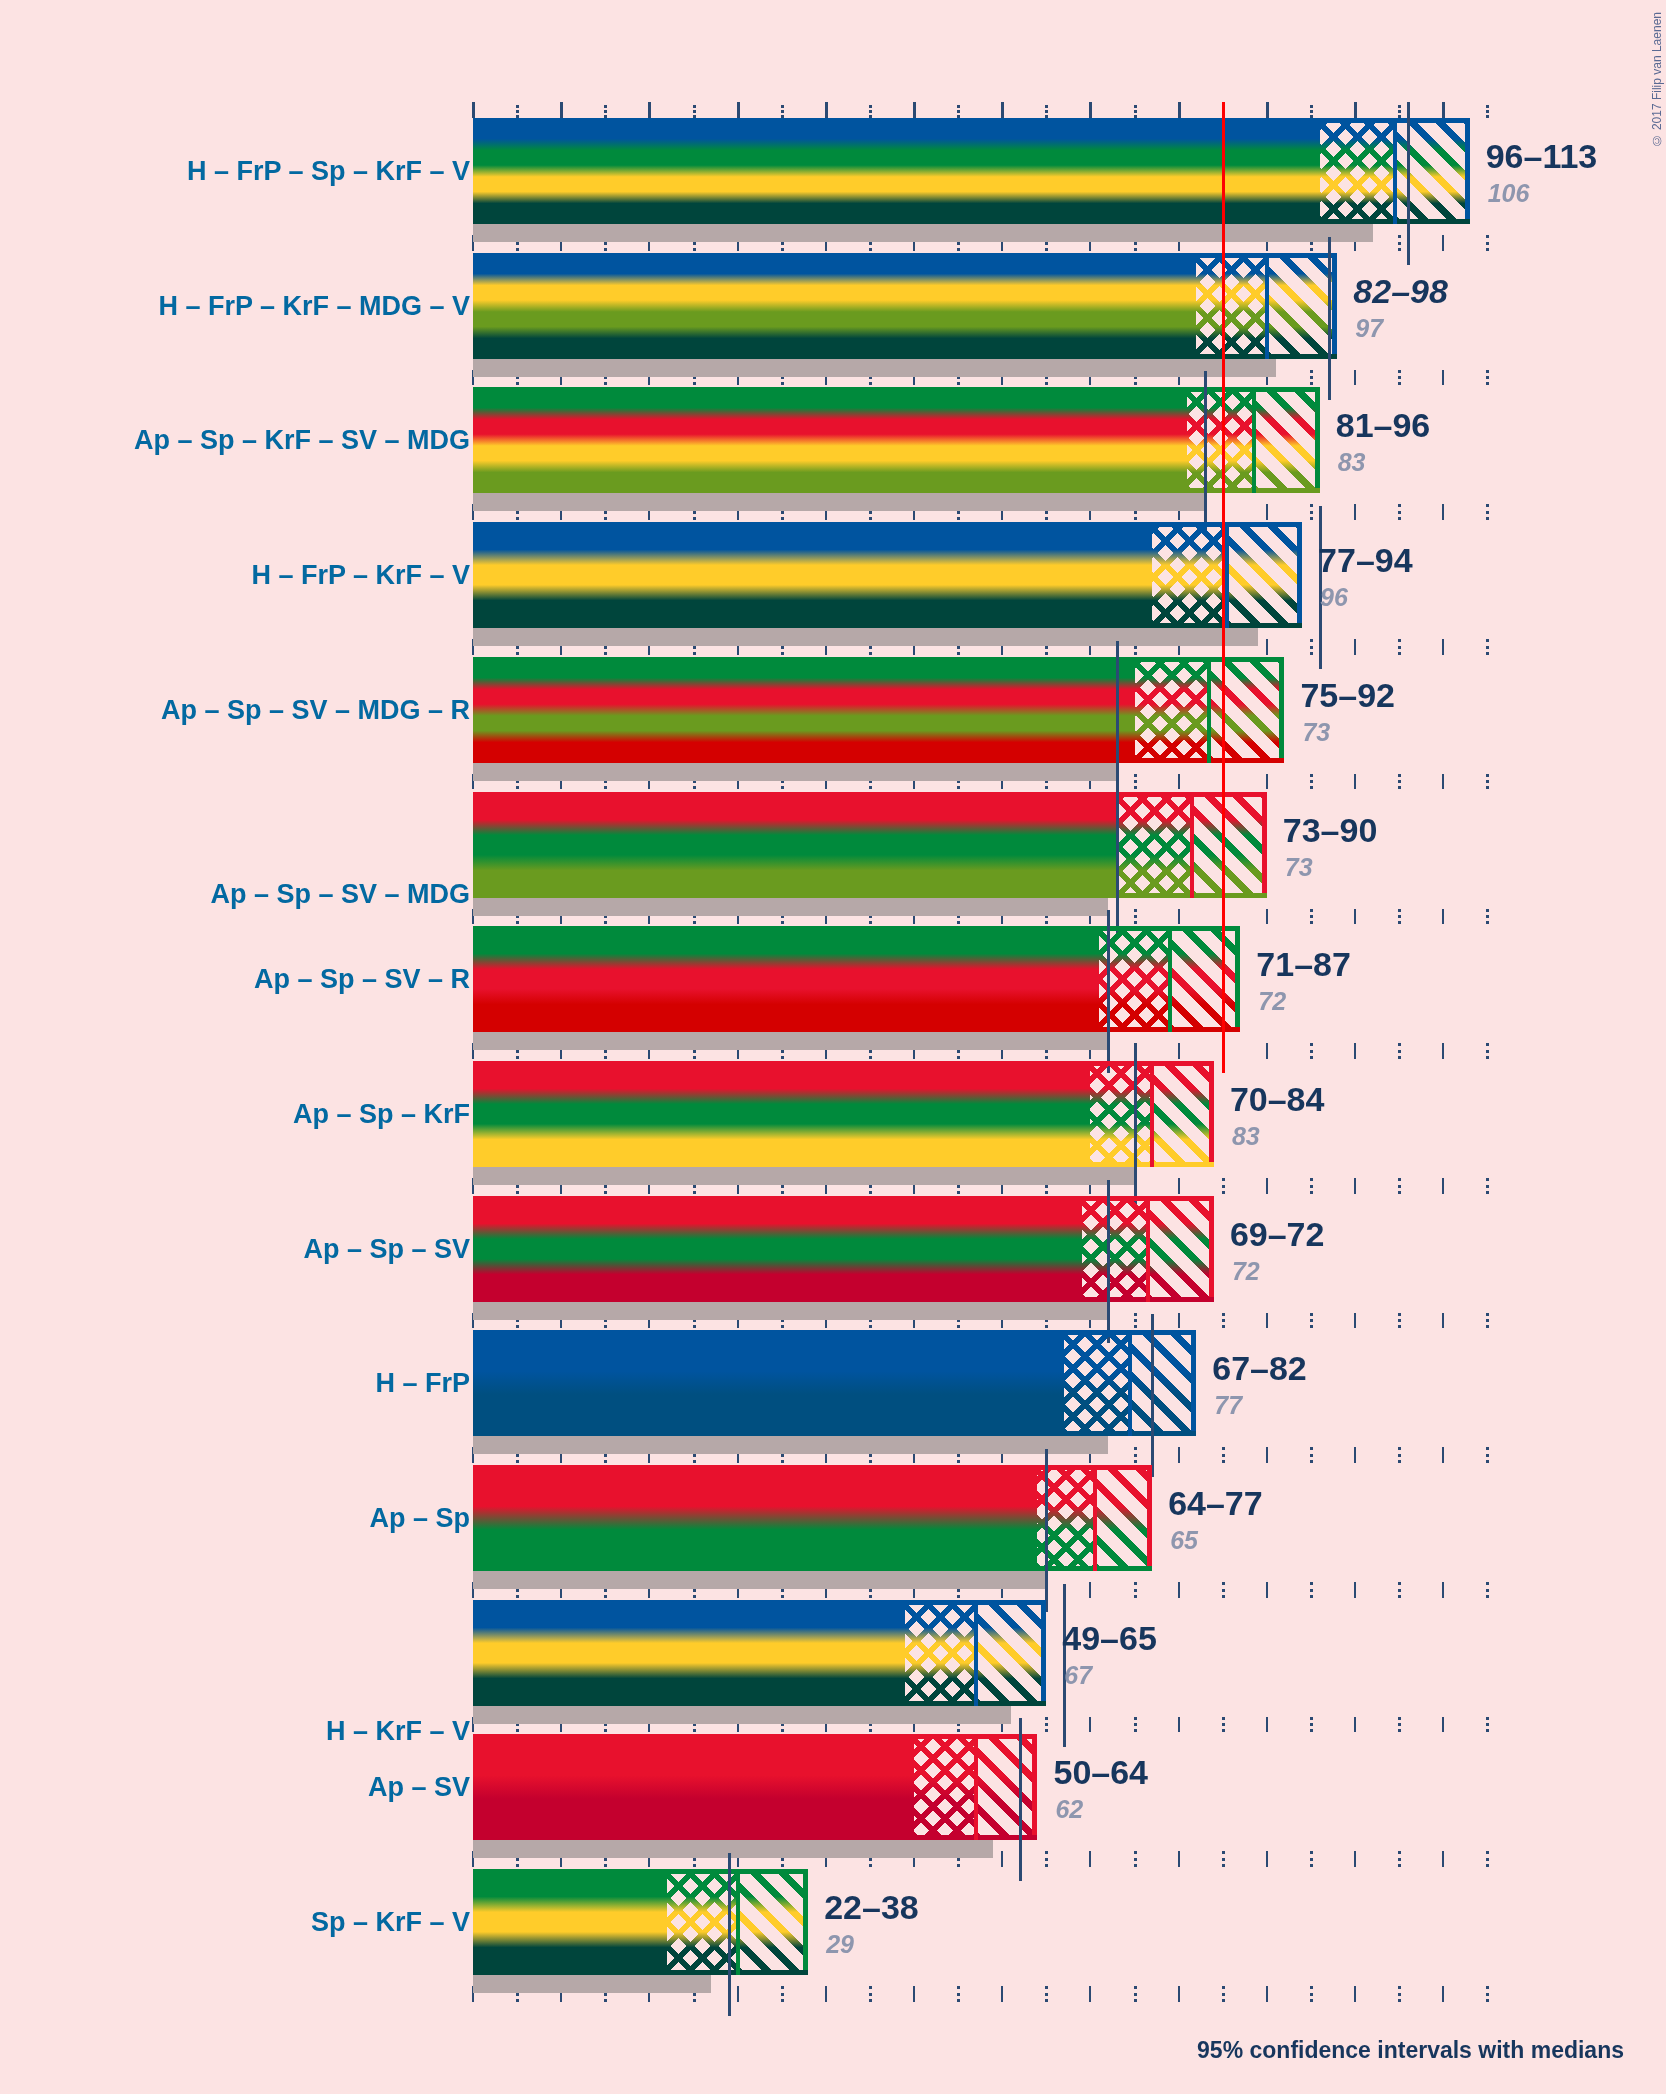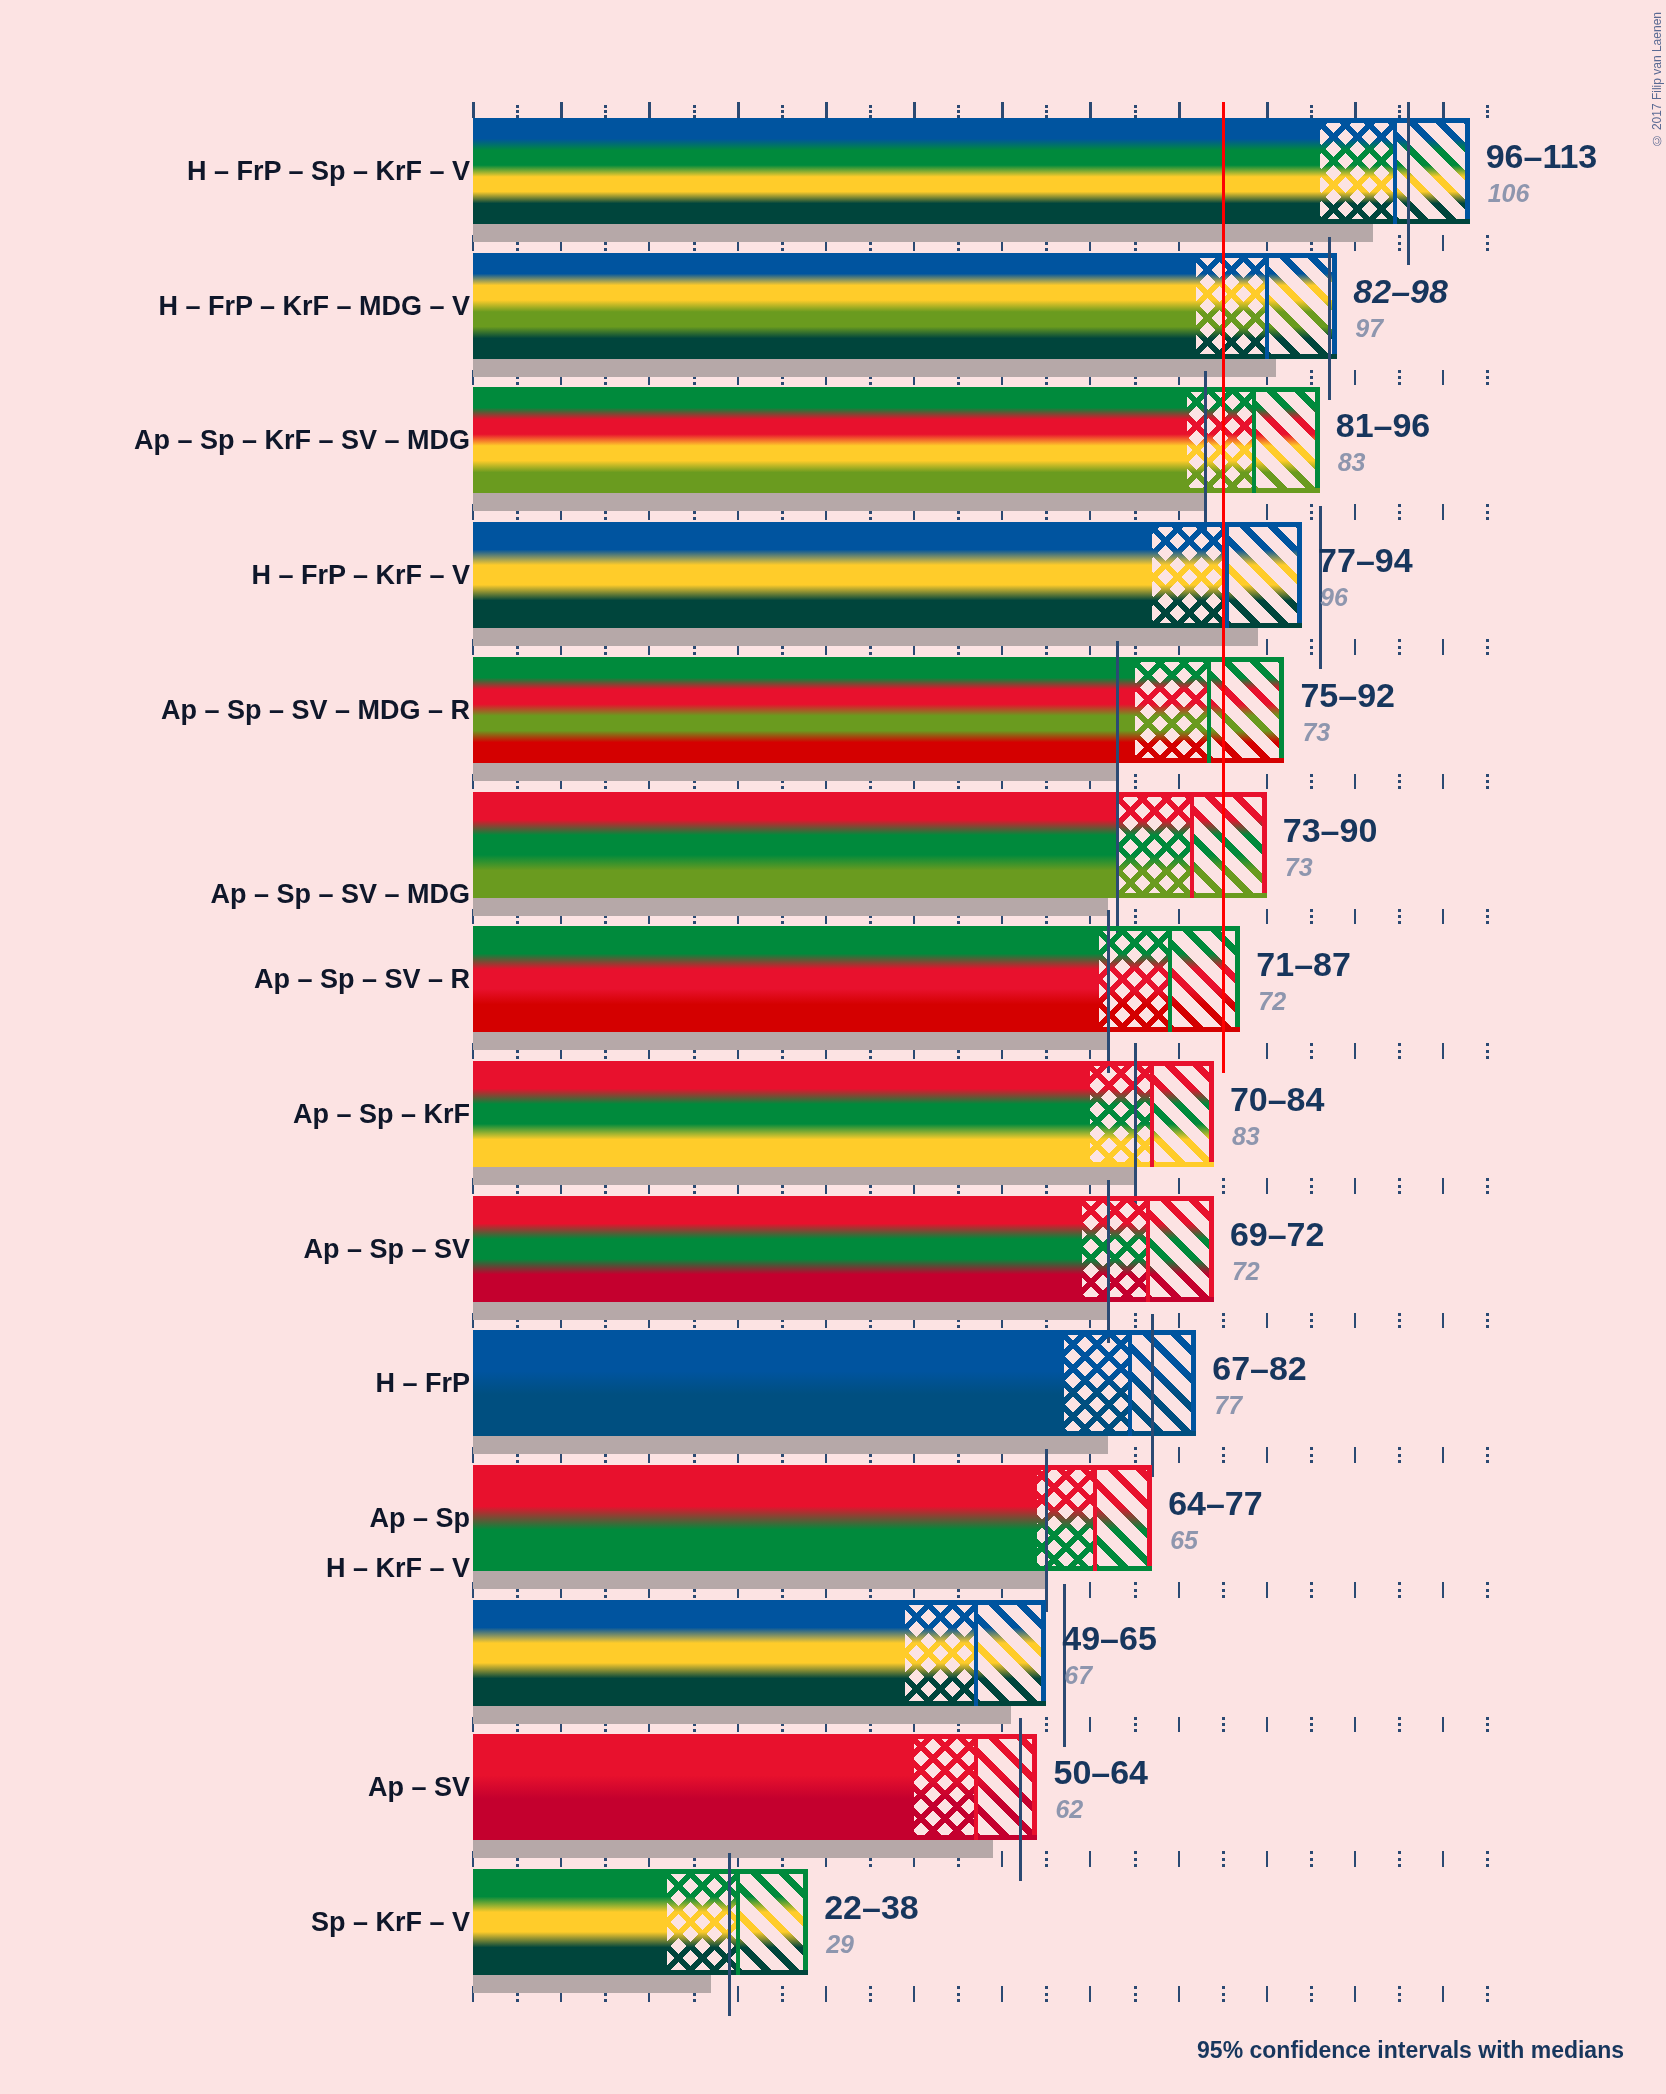--- a/index.html
+++ b/index.html
@@ -35,21 +35,21 @@
     font-size:23px;font-weight:bold;color:#17365d;
     white-space:nowrap;
   }
 
   
   #plot{position:absolute;left:0;top:0;width:1666px;height:2094px;}
 
   .row{position:absolute;left:0;width:1666px;}
   .rowlabel{
     position:absolute;right:1196px;  
-    font-size:27px;font-weight:bold;color:#0f172a;
+    font-size:27px;font-weight:bold;color:#0369a1;
     white-space:nowrap;text-align:right;
     transform:translateY(-50%);
   }
   .bar{
     position:absolute;
     overflow:hidden;
   }
   .barframe{position:absolute;box-sizing:border-box;}
   .greybar{position:absolute;background:#b6a8a8;}
   .medline{position:absolute;width:3px;background:#2b4a73;}
@@ -631,21 +631,21 @@
         <div class="barframe" style="left: 1037.48px; top: 1465px; width: 114.66px; height: 106px; border-width: 5px 5px 5px 0px; border-style: solid; border-color: rgb(232, 17, 45); border-image: initial;"></div>
         <div style="position: absolute; left: 473px; top: 1465px; width: 679.14px; height: 5px; background: rgb(232, 17, 45);"></div>
         <div style="position: absolute; left: 473px; top: 1566px; width: 679.14px; height: 5px; background: rgb(0, 138, 60);"></div>
         <div style="position: absolute; left: 1092.81px; top: 1465px; width: 4px; height: 106px; background: rgb(232, 17, 45);"></div>
         <div class="greybar" style="left: 473px; top: 1571px; width: 573.3px; height: 18px;"></div>
         <div class="medline" style="left: 1045.3px; top: 1449px; height: 163px;"></div>
         <div class="valhi" style="left: 1168.14px; top: 1484px;">64–77</div>
         <div class="valmed" style="left: 1170.14px; top: 1526px;">65</div>
       </div>
       <div class="row" style="top: 0px; height: 0px;">
-        <div class="rowlabel" style="top: 1568px;">H – KrF – V</div>
+        <div class="rowlabel" style="top: 1731px;">H – KrF – V</div>
         <div class="bar" style="left: 473px; top: 1599.7px; width: 432.18px; height: 106px; background: linear-gradient(rgb(0, 84, 159) 7.33%, rgb(0, 84, 159) 26%, rgb(255, 204, 42) 40.67%, rgb(255, 204, 42) 59.33%, rgb(0, 69, 60) 74%, rgb(0, 69, 60) 92.67%);"></div>
         <div class="bar" style="left: 905.18px; top: 1599.7px; width: 70.56px; height: 106px;">
           <div style="position: absolute; inset: 0px; background: linear-gradient(rgb(0, 84, 159) 7.33%, rgb(0, 84, 159) 26%, rgb(255, 204, 42) 40.67%, rgb(255, 204, 42) 59.33%, rgb(0, 69, 60) 74%, rgb(0, 69, 60) 92.67%); mask-image: repeating-linear-gradient(45deg, rgb(0, 0, 0) 0px, rgb(0, 0, 0) 6px, transparent 6px, transparent 17px), repeating-linear-gradient(-45deg, rgb(0, 0, 0) 0px, rgb(0, 0, 0) 6px, transparent 6px, transparent 17px); mask-composite: source-over;"></div>
         </div>
         <div class="bar" style="left: 975.74px; top: 1599.7px; width: 70.56px; height: 106px;">
           <div style="position: absolute; inset: 0px; background: linear-gradient(rgb(0, 84, 159) 7.33%, rgb(0, 84, 159) 26%, rgb(255, 204, 42) 40.67%, rgb(255, 204, 42) 59.33%, rgb(0, 69, 60) 74%, rgb(0, 69, 60) 92.67%); mask-image: repeating-linear-gradient(45deg, rgb(0, 0, 0) 0px, rgb(0, 0, 0) 7px, transparent 7px, transparent 20px);"></div>
         </div>
         <div class="barframe" style="left: 905.18px; top: 1599.7px; width: 141.12px; height: 106px; border-width: 5px 5px 5px 0px; border-style: solid; border-color: rgb(0, 84, 159); border-image: initial;"></div>
         <div style="position: absolute; left: 473px; top: 1599.7px; width: 573.3px; height: 5px; background: rgb(0, 84, 159);"></div>
         <div style="position: absolute; left: 473px; top: 1700.7px; width: 573.3px; height: 5px; background: rgb(0, 69, 60);"></div>

